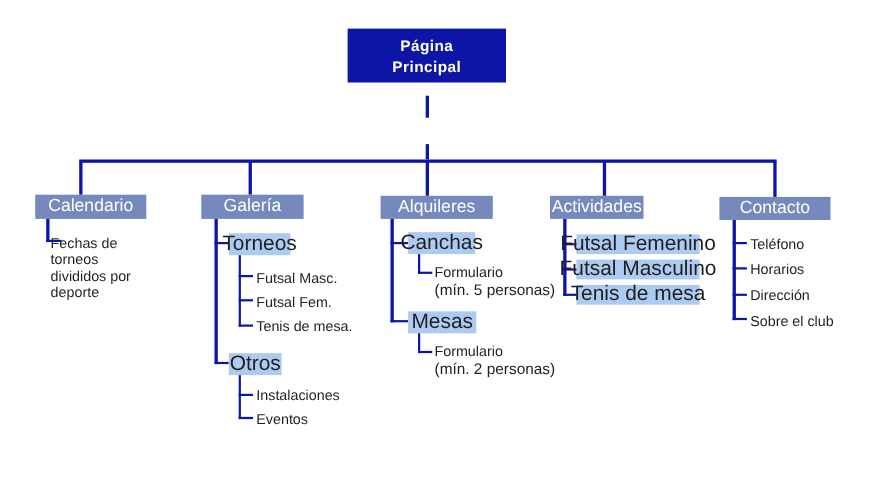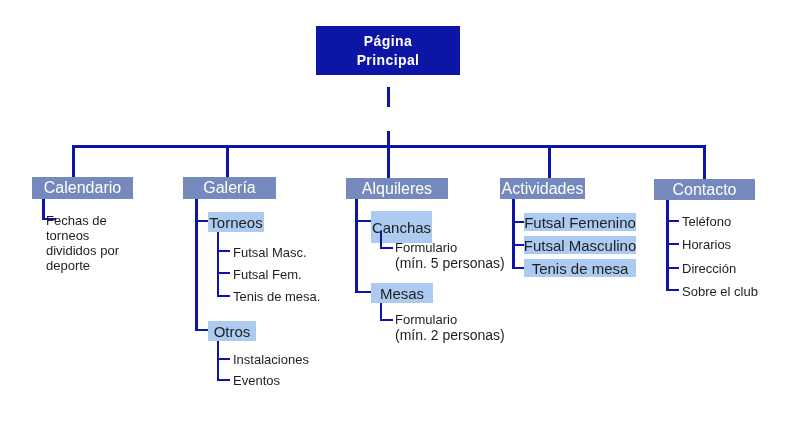--- a/index.html
+++ b/index.html
@@ -40,21 +40,21 @@
     font-size: 16px;
     display: flex;
     align-items: center;
     justify-content: center;
     text-align: center;
   }
   .node-light {
     position: absolute;
     background: var(--light);
     color: var(--ink);
-    font-size: 15px;
+    font-size: 19px;
     display: flex;
     align-items: center;
     justify-content: center;
     text-align: left;
     white-space: nowrap;
   }
   .leaf {
     position: absolute;
     font-size: 13px;
     color: var(--ink);
@@ -130,21 +130,21 @@
     <span>Otros</span>
   </div>
   <div class="line" style="left:217px;top:341px;width:2px;height:40px"></div>
   <div class="line" style="left:217px;top:358px;width:13px;height:2px"></div>
   <div class="line" style="left:217px;top:379px;width:13px;height:2px"></div>
   <div class="leaf" style="left:233px;top:353px">Instalaciones</div>
   <div class="leaf" style="left:233px;top:374px">Eventos</div>
 
   <div class="line" style="left:355px;top:199px;width:3px;height:94px"></div>
   <div class="line" style="left:355px;top:220px;width:16px;height:2px"></div>
-  <div class="node-light" style="left:371px;top:211px;width:61px;height:32px">
+  <div class="node-light" style="left:371px;top:211px;width:61px;height:20px">
     <span>Canchas</span>
   </div>
   <div class="line" style="left:380px;top:231px;width:2px;height:18px"></div>
   <div class="line" style="left:380px;top:247px;width:13px;height:2px"></div>
   <div class="leaf" style="left:395px;top:241px">
     <span>Formulario</span>
     <div class="note-small">(mín. 5 personas)</div>
   </div>
   <div class="line" style="left:355px;top:291px;width:16px;height:2px"></div>
   <div class="node-light" style="left:371px;top:283px;width:62px;height:20px">

